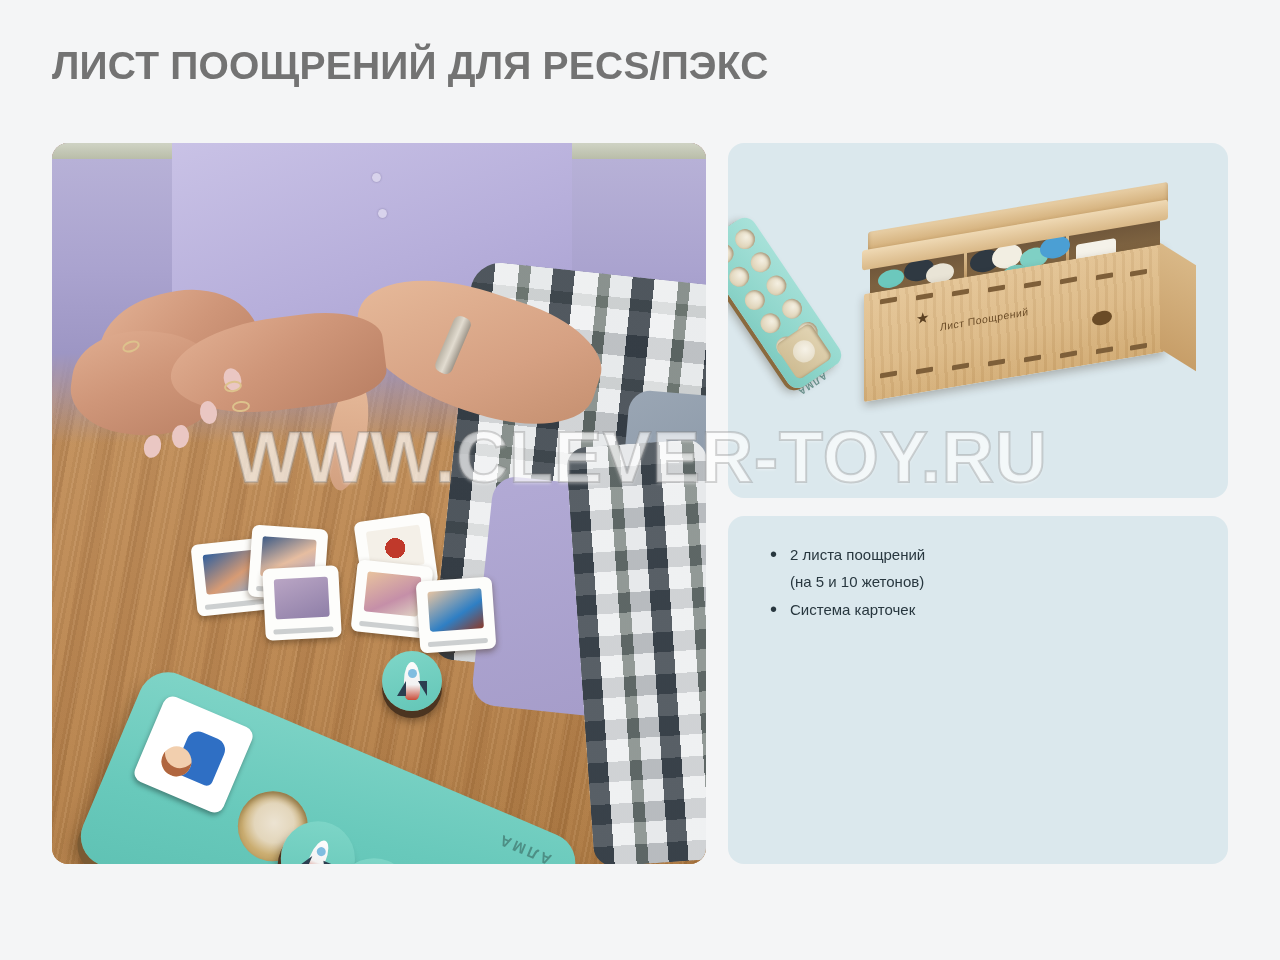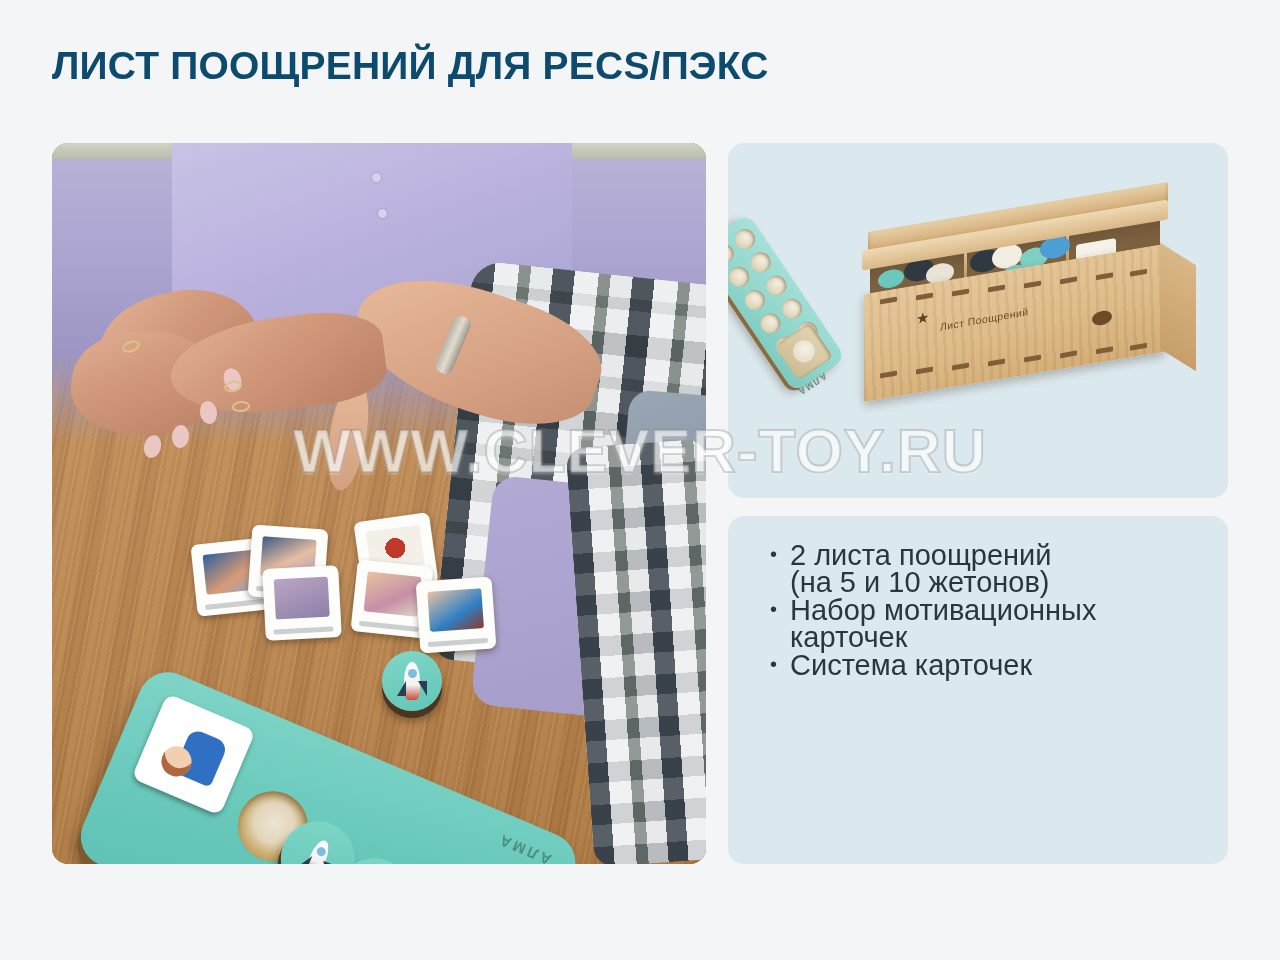--- a/index.html
+++ b/index.html
@@ -11,21 +11,21 @@
     position:relative;
   }
 
   
   .page-title {
     position:absolute;
     left:52px; top:44px;
     font-size:39px;
     font-weight:bold;
     letter-spacing:0.2px;
-    color:#0c4a6e;
+    color:#737373;
     white-space:nowrap;
   }
 
   
   .photo-panel {
     position:absolute;
     left:52px; top:143px;
     width:654px; height:721px;
     border-radius:16px;
     overflow:hidden;
@@ -345,39 +345,39 @@
     padding:26px 28px 0 28px;
   }
   .spec-title {
     font-size:22px;
     color:#5e9cad;
     margin-bottom:12px;
   }
   .spec-list { list-style:none; }
   .spec-list li {
     position:relative;
-    font-size:29px;
+    font-size:15px;
     line-height:26.5px;
     color:#28373f;
     padding-left:34px;
     margin-bottom:2px;
     white-space:pre-line;
   }
   .spec-list li::before {
     content:"•";
     position:absolute; left:14px; top:-1px;
     font-size:20px; color:#28373f;
   }
 
   
   .watermark {
     position:absolute;
     left:0; right:0; top:416px;
     text-align:center;
-    font-size:61px;
+    font-size:72px;
     font-weight:bold;
     letter-spacing:1px;
     color:rgba(255,255,255,0.50);
     -webkit-text-stroke:2px rgba(120,120,120,0.30);
     text-shadow:0 2px 3px rgba(255,255,255,0.35);
     pointer-events:none;
     white-space:nowrap;
     user-select:none;
   }
 </style>
@@ -529,18 +529,17 @@
     <span class="box-star">★</span>
     <span class="box-label">Лист Поощрений</span>
     <span class="box-dot"></span>
   </div>
 </div>
 
 <div class="spec-panel">
   <ul class="spec-list">
     <li>2 листа поощрений
 (на 5 и 10 жетонов)</li>
-    <li>Набор мотивационных карточек</li>
     <li>Система карточек</li>
   </ul>
 </div>
 
 <div class="watermark">WWW.CLEVER-TOY.RU</div>
 
 </body></html>

